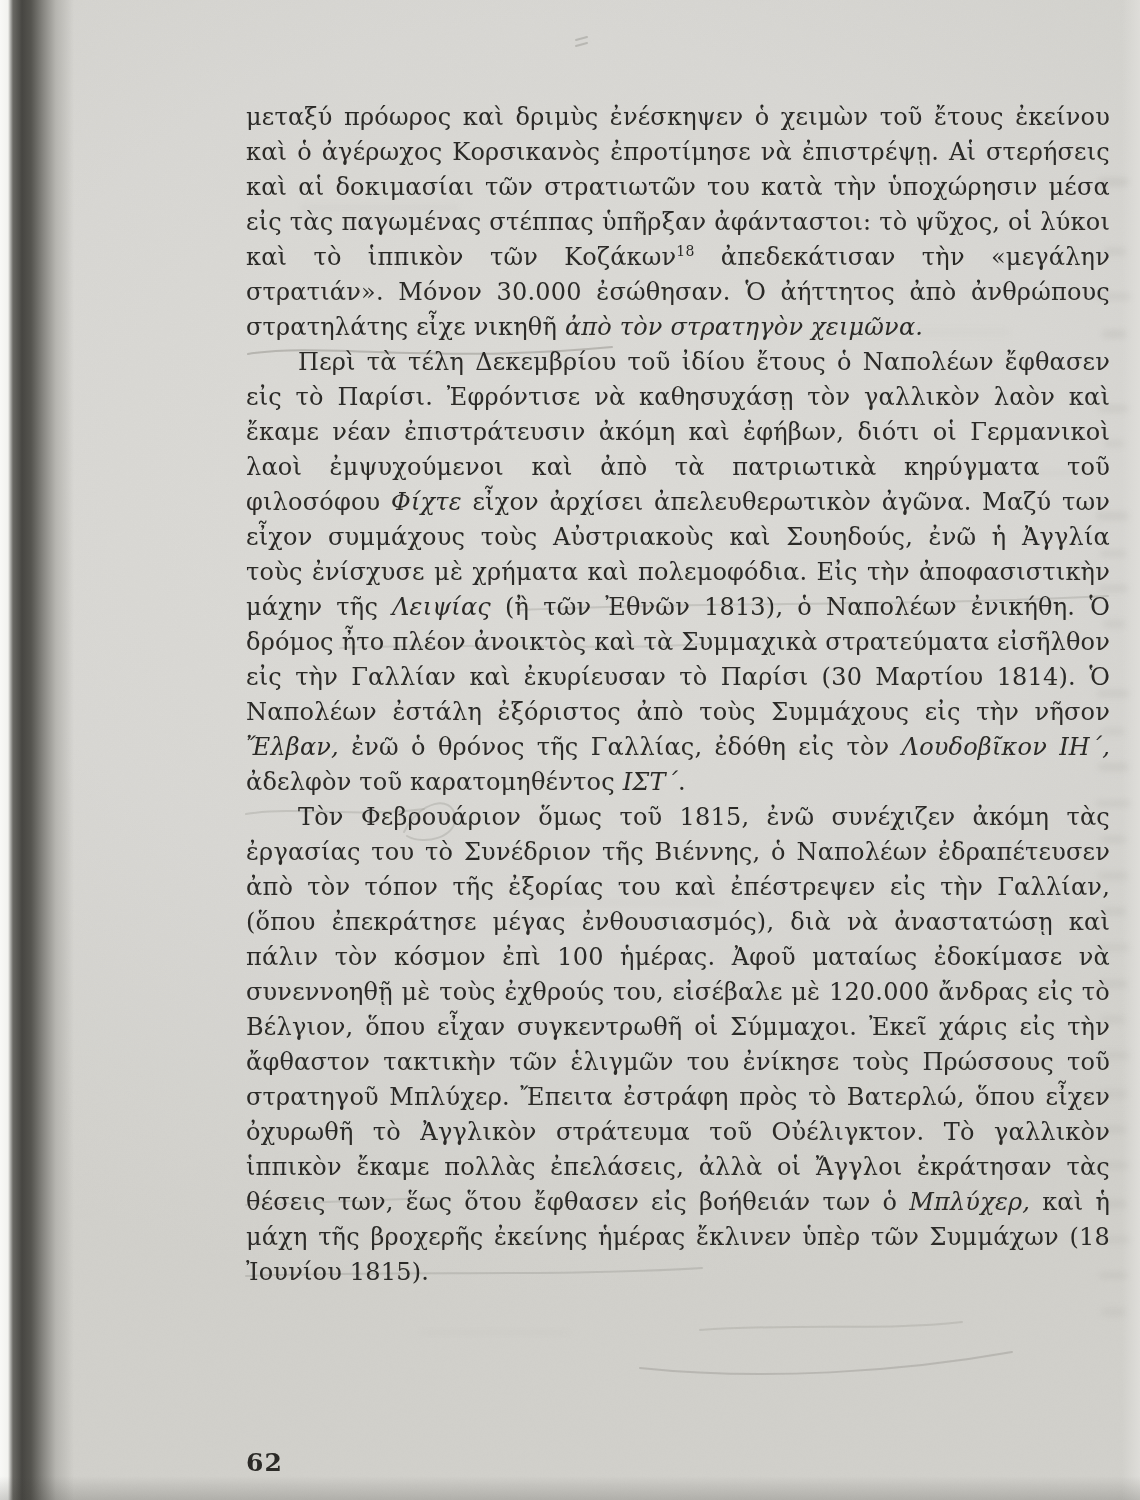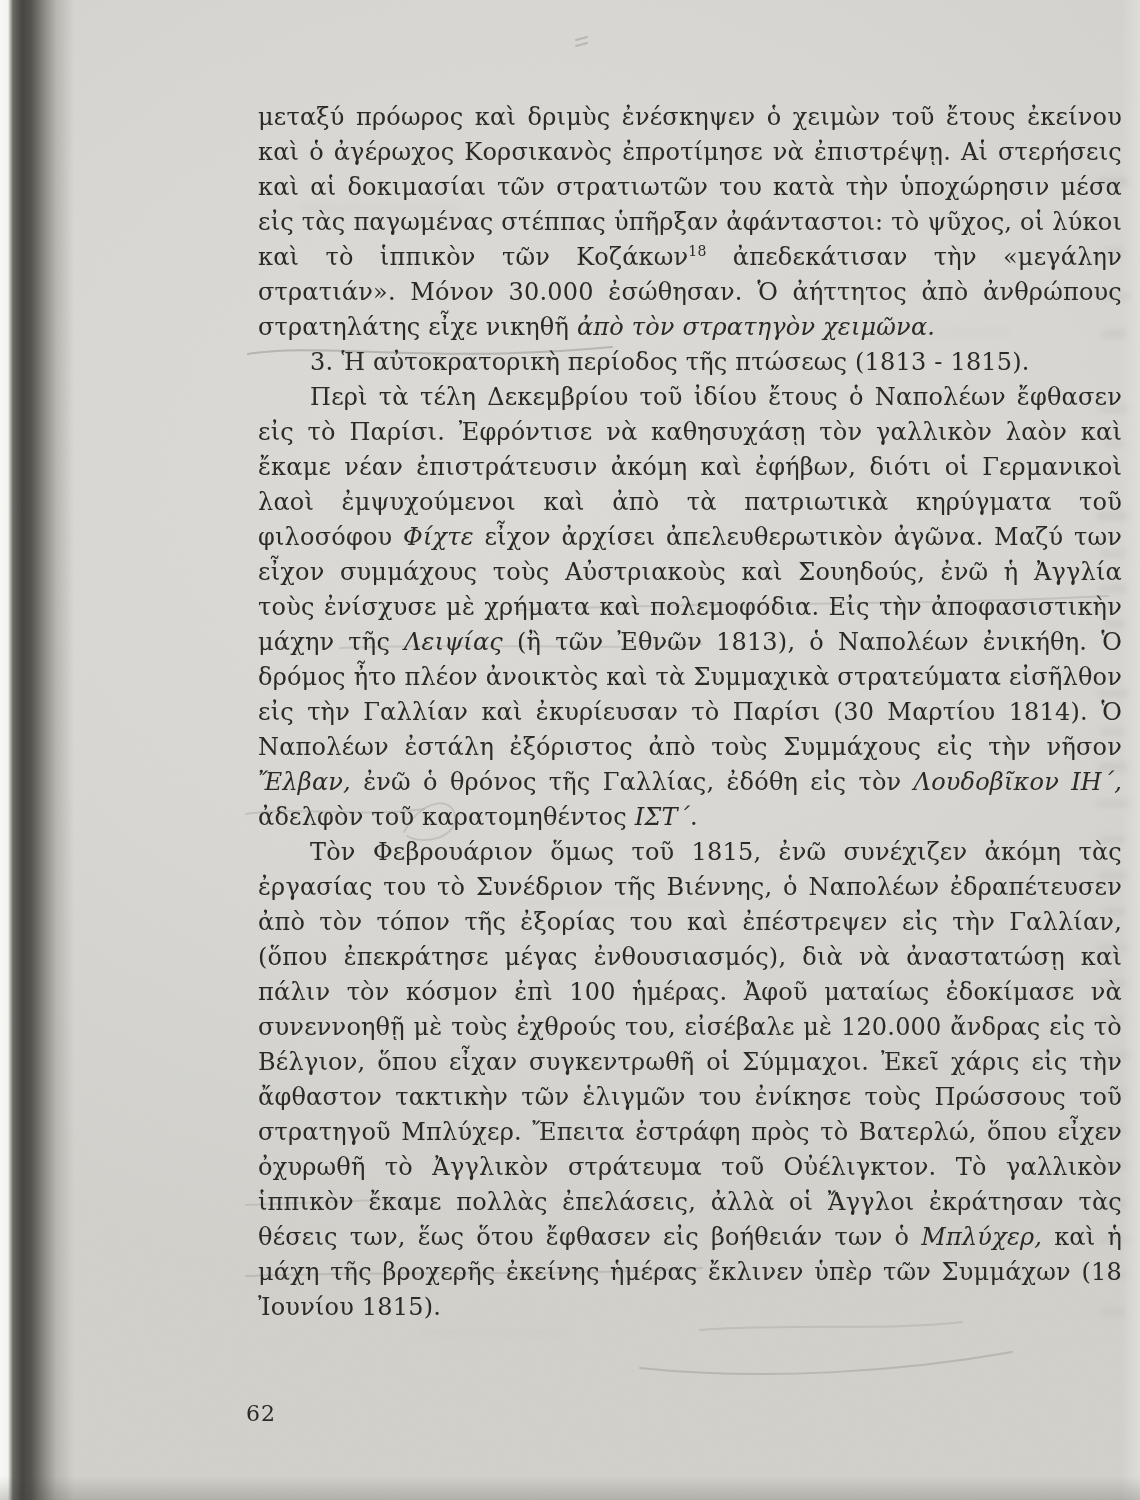--- a/index.html
+++ b/index.html
@@ -25,28 +25,28 @@
     position: absolute; right: 0; top: 0; height: 100%; width: 18px;
     background: linear-gradient(270deg, #deddd9 0px, rgba(216,215,211,0) 18px);
   }
   .edge-bottom {
     position: absolute; left: 0; bottom: 0; width: 100%; height: 24px;
     background: linear-gradient(0deg, rgba(62,61,56,.22), rgba(62,61,56,0));
   }
   .textblock {
     position: absolute; left: 246px; top: 100px; width: 864px;
     font-size: 24px; line-height: 35px;
-    text-align: justify; letter-spacing: .2px; margin-left: 12px;
+    text-align: justify; letter-spacing: .2px;
   }
   .textblock p { margin: 0; }
   .textblock p.indent { text-indent: 52px; }
   .textblock sup { font-size: 14px; line-height: 0; vertical-align: super; }
   .pageno {
-    position: absolute; left: 246px; top: 1401px;
-    font-size: 22px; font-weight: normal; letter-spacing: 1px;
+    position: absolute; left: 246px; top: 1448px;
+    font-size: 25px; font-weight: bold; letter-spacing: 1px;
   }
   .grain { position: absolute; inset: 0; pointer-events: none; opacity: .55; }
   .marks { position: absolute; inset: 0; pointer-events: none; }
   .artifacts { position: absolute; inset: 0; pointer-events: none; }
   .smudge {
     position: absolute; background: #aeada8; border-radius: 4px;
     filter: blur(3px);
   }
 </style>
 </head>
@@ -113,20 +113,19 @@
       <path d="M404 832 C 420 800, 452 795, 455 816 C 458 837, 424 846, 407 836" opacity="0.32"></path>
       <path d="M246 1205 L 432 1198" opacity="0.28"></path>
       <path d="M246 1276 C 400 1270, 552 1277, 702 1268" opacity="0.33"></path>
       <path d="M700 1330 C 800 1323, 882 1331, 962 1322" opacity="0.28"></path>
       <path d="M640 1368 C 762 1381, 900 1372, 1012 1352" opacity="0.4"></path>
     </g>
   </svg>
 
   <div class="textblock">
     <p><span>μεταξύ πρόωρος καὶ δριμὺς ἐνέσκηψεν ὁ χειμὼν τοῦ ἔτους ἐκείνου καὶ ὁ ἀγέρωχος Κορσικανὸς ἐπροτίμησε νὰ ἐπιστρέψῃ. Αἱ στερήσεις καὶ αἱ δοκιμασίαι τῶν στρατιωτῶν του κατὰ τὴν ὑποχώρησιν μέσα εἰς τὰς παγωμένας στέππας ὑπῆρξαν ἀφάνταστοι: τὸ ψῦχος, οἱ λύκοι καὶ τὸ ἱππικὸν τῶν Κοζάκων</span><sup>18</sup><span> ἀπεδεκάτισαν τὴν «μεγάλην στρατιάν». Μόνον 30.000 ἐσώθησαν. Ὁ ἀήττητος ἀπὸ ἀνθρώπους στρατηλάτης εἶχε νικηθῆ </span><span style="font-style: italic;">ἀπὸ τὸν στρατηγὸν χειμῶνα.</span></p>
-    <p class="indent"><span>3. Ἡ αὐτοκρατορικὴ περίοδος τῆς πτώσεως (1813 - 1815).</span></p>
     <p class="indent"><span>Περὶ τὰ τέλη Δεκεμβρίου τοῦ ἰδίου ἔτους ὁ Ναπολέων ἔφθασεν εἰς τὸ Παρίσι. Ἐφρόντισε νὰ καθησυχάσῃ τὸν γαλλικὸν λαὸν καὶ ἔκαμε νέαν ἐπιστράτευσιν ἀκόμη καὶ ἐφήβων, διότι οἱ Γερμανικοὶ λαοὶ ἐμψυχούμενοι καὶ ἀπὸ τὰ πατριωτικὰ κηρύγματα τοῦ φιλοσόφου </span><span style="font-style: italic;">Φίχτε</span><span> εἶχον ἀρχίσει ἀπελευθερωτικὸν ἀγῶνα. Μαζύ των εἶχον συμμάχους τοὺς Αὐστριακοὺς καὶ Σουηδούς, ἐνῶ ἡ Ἀγγλία τοὺς ἐνίσχυσε μὲ χρήματα καὶ πολεμοφόδια. Εἰς τὴν ἀποφασιστικὴν μάχην τῆς </span><span style="font-style: italic;">Λειψίας</span><span> (ἢ τῶν Ἐθνῶν 1813), ὁ Ναπολέων ἐνικήθη. Ὁ δρόμος ἦτο πλέον ἀνοικτὸς καὶ τὰ Συμμαχικὰ στρατεύματα εἰσῆλθον εἰς τὴν Γαλλίαν καὶ ἐκυρίευσαν τὸ Παρίσι (30 Μαρτίου 1814). Ὁ Ναπολέων ἐστάλη ἐξόριστος ἀπὸ τοὺς Συμμάχους εἰς τὴν νῆσον </span><span style="font-style: italic;">Ἔλβαν,</span><span> ἐνῶ ὁ θρόνος τῆς Γαλλίας, ἐδόθη εἰς τὸν </span><span style="font-style: italic;">Λουδοβῖκον ΙΗ΄,</span><span> ἀδελφὸν τοῦ καρατομηθέντος </span><span style="font-style: italic;">ΙΣΤ΄</span><span>.</span></p>
     <p class="indent"><span>Τὸν Φεβρουάριον ὅμως τοῦ 1815, ἐνῶ συνέχιζεν ἀκόμη τὰς ἐργασίας του τὸ Συνέδριον τῆς Βιέννης, ὁ Ναπολέων ἐδραπέτευσεν ἀπὸ τὸν τόπον τῆς ἐξορίας του καὶ ἐπέστρεψεν εἰς τὴν Γαλλίαν, (ὅπου ἐπεκράτησε μέγας ἐνθουσιασμός), διὰ νὰ ἀναστατώσῃ καὶ πάλιν τὸν κόσμον ἐπὶ 100 ἡμέρας. Ἀφοῦ ματαίως ἐδοκίμασε νὰ συνεννοηθῇ μὲ τοὺς ἐχθρούς του, εἰσέβαλε μὲ 120.000 ἄνδρας εἰς τὸ Βέλγιον, ὅπου εἶχαν συγκεντρωθῆ οἱ Σύμμαχοι. Ἐκεῖ χάρις εἰς τὴν ἄφθαστον τακτικὴν τῶν ἑλιγμῶν του ἐνίκησε τοὺς Πρώσσους τοῦ στρατηγοῦ Μπλύχερ. Ἔπειτα ἐστράφη πρὸς τὸ Βατερλώ, ὅπου εἶχεν ὀχυρωθῆ τὸ Ἀγγλικὸν στράτευμα τοῦ Οὐέλιγκτον. Τὸ γαλλικὸν ἱππικὸν ἔκαμε πολλὰς ἐπελάσεις, ἀλλὰ οἱ Ἄγγλοι ἐκράτησαν τὰς θέσεις των, ἕως ὅτου ἔφθασεν εἰς βοήθειάν των ὁ </span><span style="font-style: italic;">Μπλύχερ,</span><span> καὶ ἡ μάχη τῆς βροχερῆς ἐκείνης ἡμέρας ἔκλινεν ὑπὲρ τῶν Συμμάχων (18 Ἰουνίου 1815).</span></p>
   </div>
 
   <div class="pageno">62</div>
 
 </div>
 
 </body></html>

